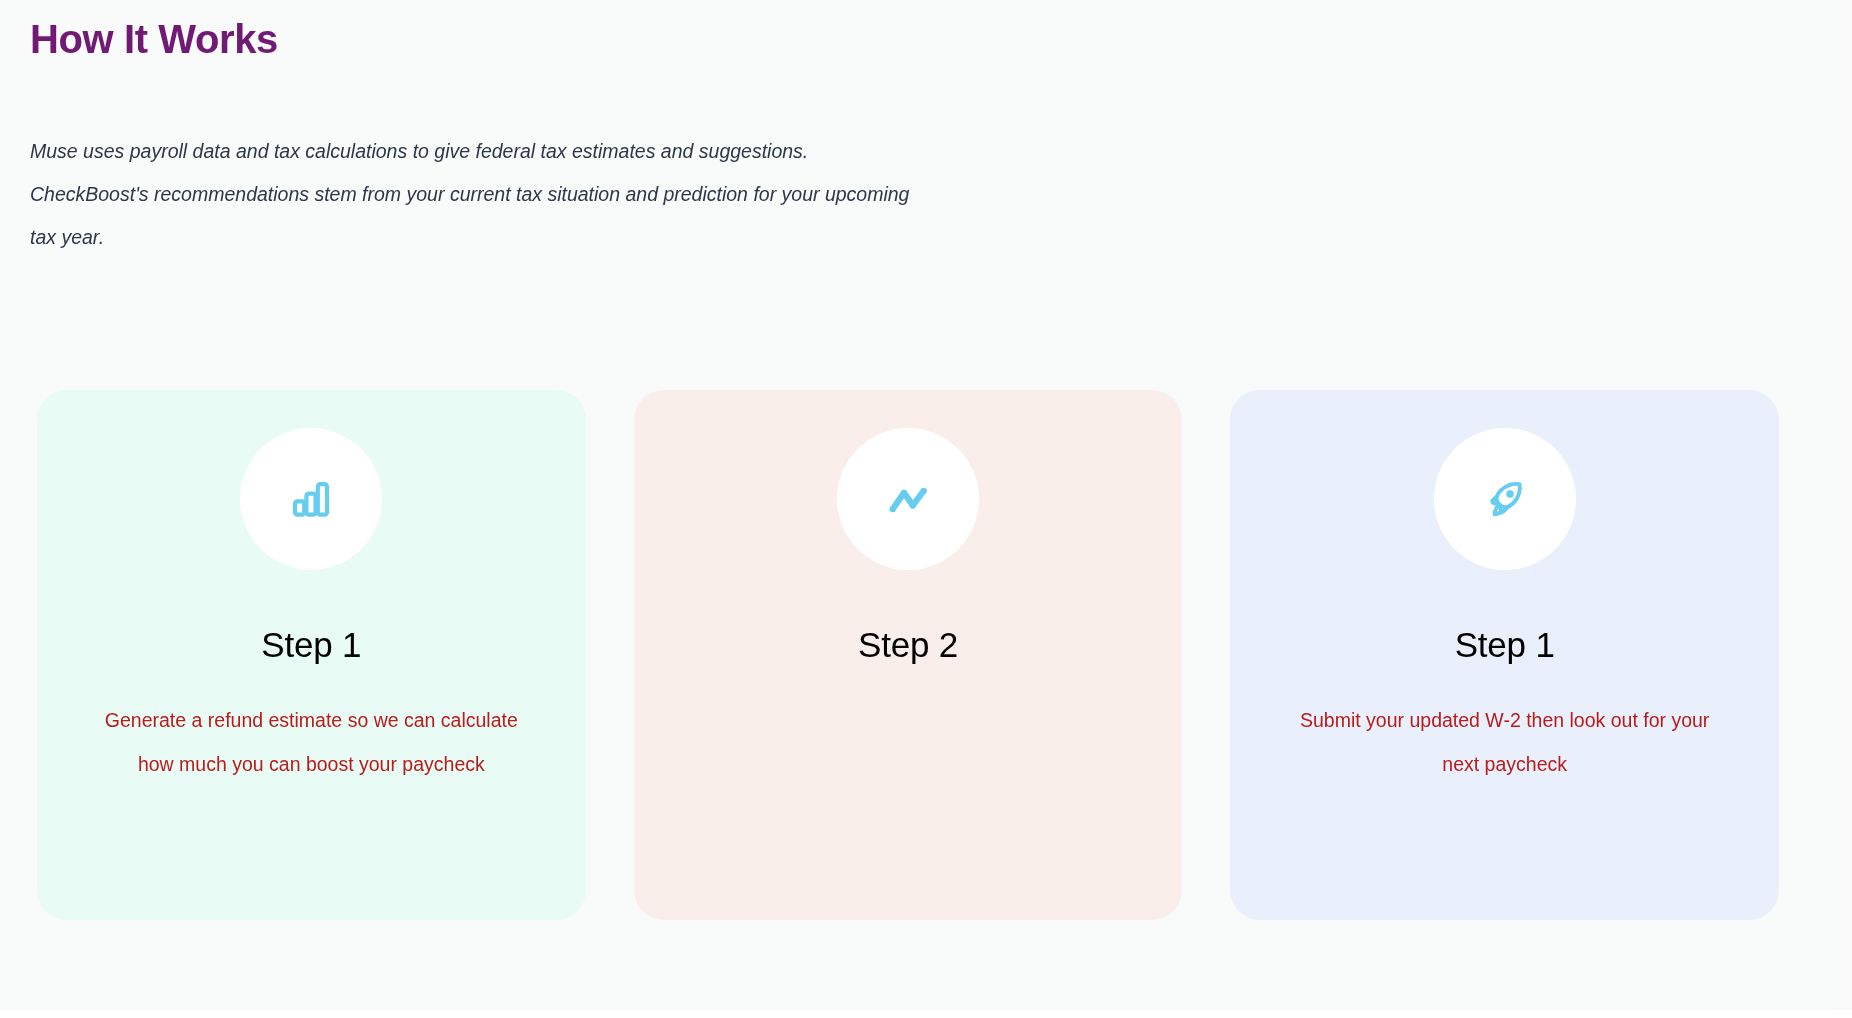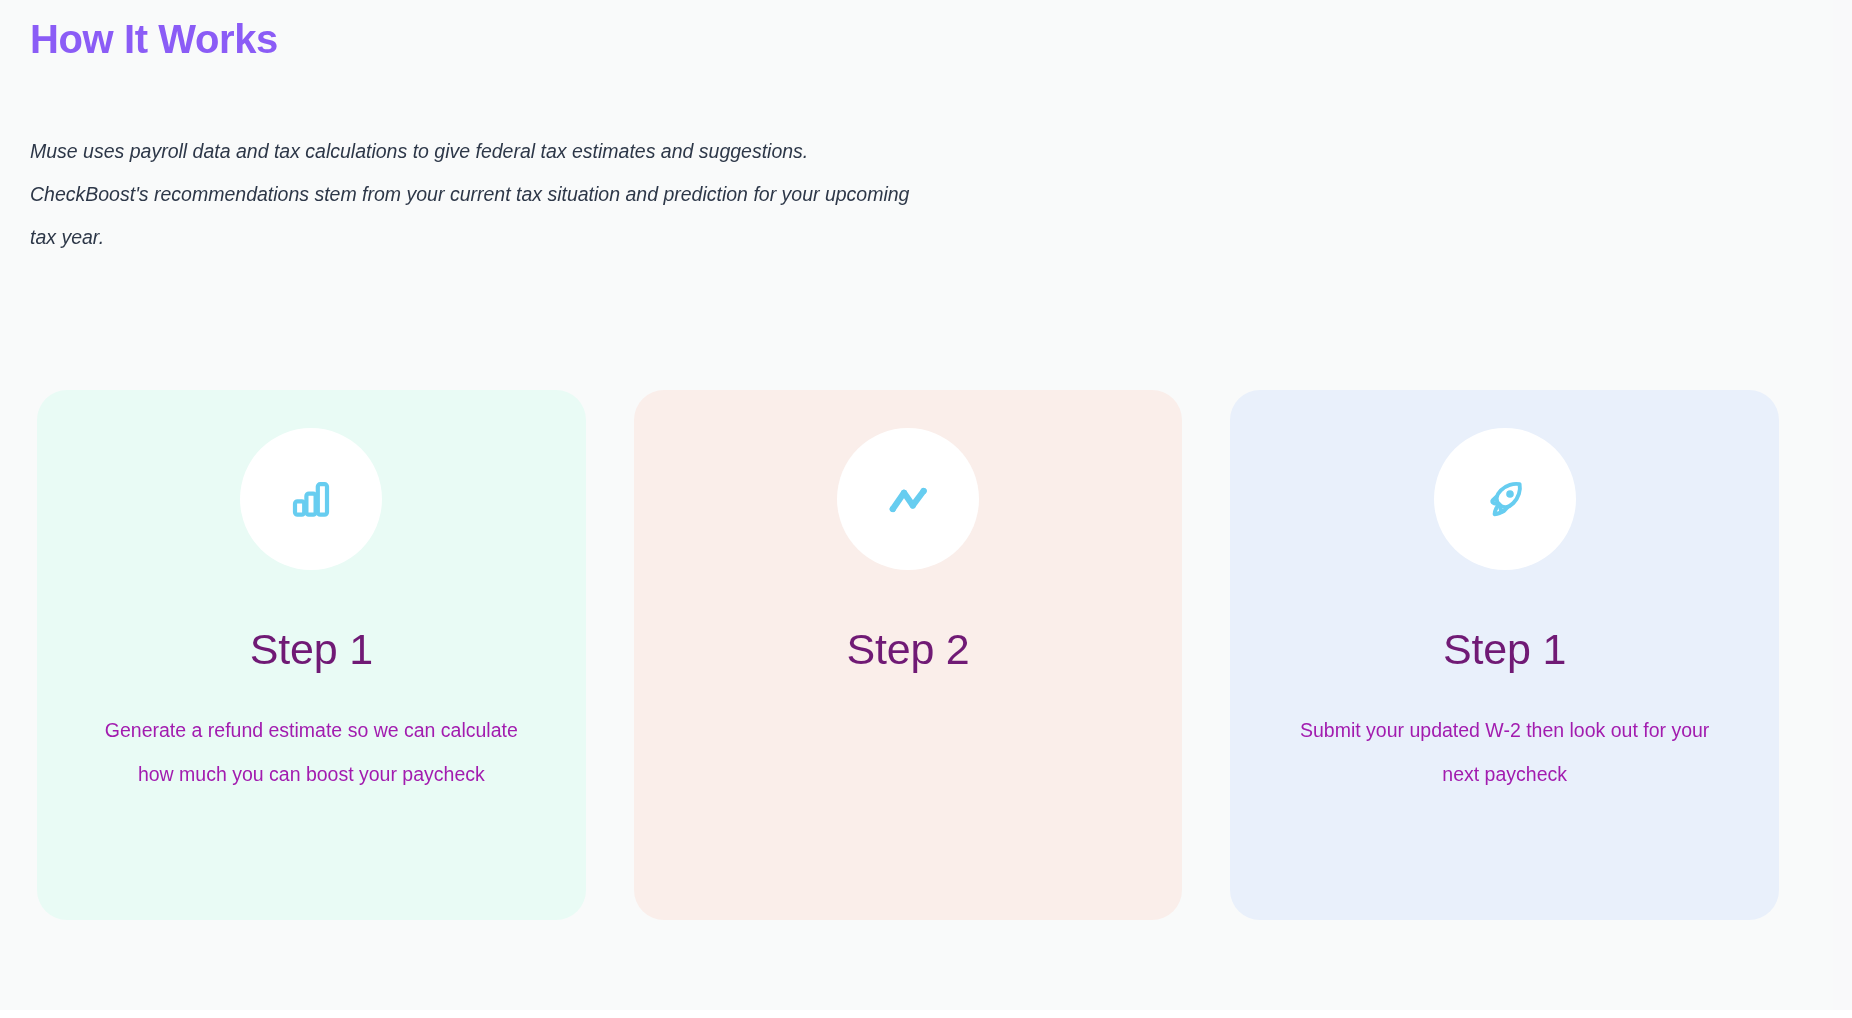--- a/index.html
+++ b/index.html
@@ -42,21 +42,21 @@
     background: #ffffff;
   }
 
   .page-title {
     position: absolute;
     left: 30px;
     top: 14px;
     font-size: 40px;
     font-weight: 700;
     letter-spacing: -0.4px;
-    color: #8b5cf6;
+    color: #701a75;
     line-height: 1.25;
   }
 
   .intro {
     position: absolute;
     left: 30px;
     top: 130px;
     width: 880px;
     font-size: 19.5px;
     line-height: 43px;
@@ -94,33 +94,33 @@
     justify-content: center;
     flex: 0 0 auto;
   }
 
   .icon-circle svg {
     display: block;
   }
 
   .step-title {
     margin-top: 54px;
-    font-size: 43px;
+    font-size: 35px;
     font-weight: 400;
-    color: #701a75;
+    color: #000000;
     letter-spacing: -0.2px;
     line-height: 1.2;
     text-align: center;
   }
 
   .step-desc {
     margin-top: 32px;
     font-size: 19.5px;
     line-height: 44px;
-    color: #a21caf;
+    color: #b91c1c;
     text-align: center;
     max-width: 430px;
     font-weight: 400;
   }
 </style>
 </head>
 <body>
 
 <div class="page">
   <div class="content-edge"></div>

